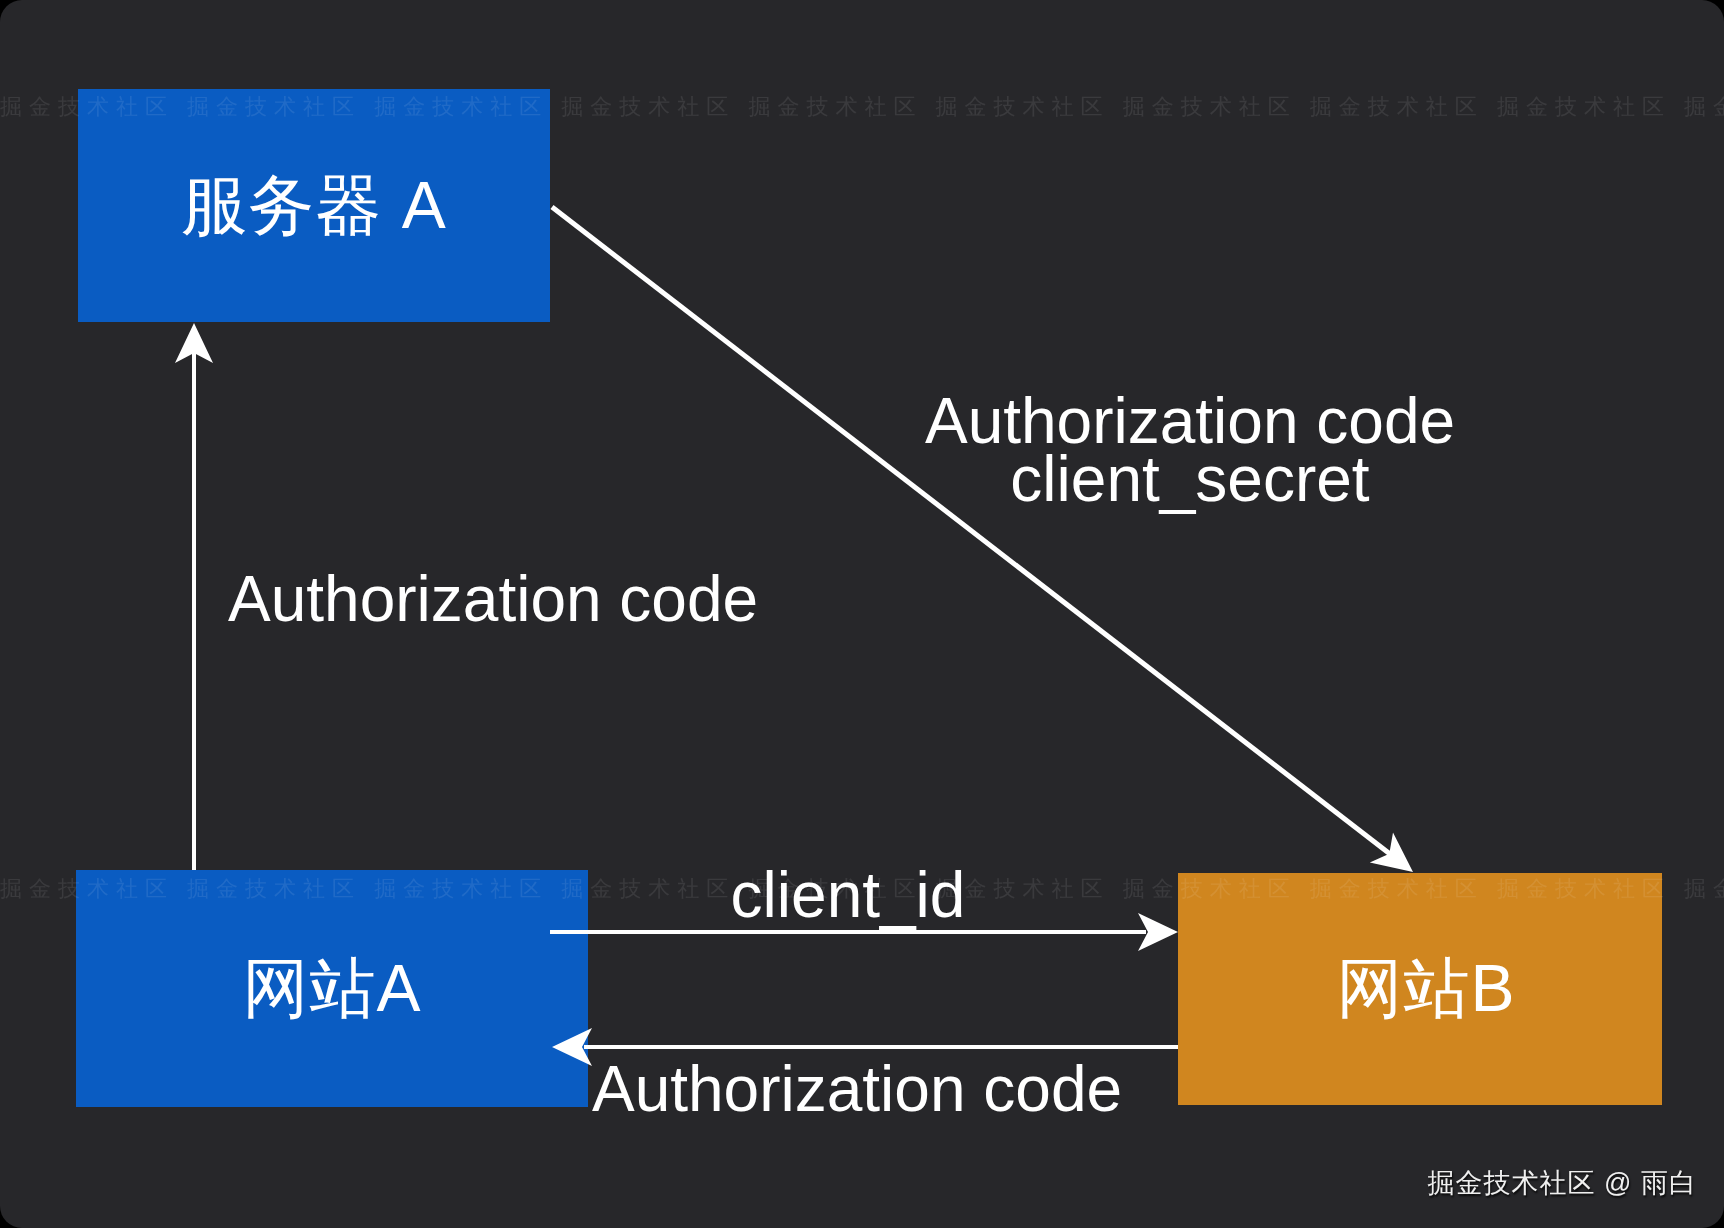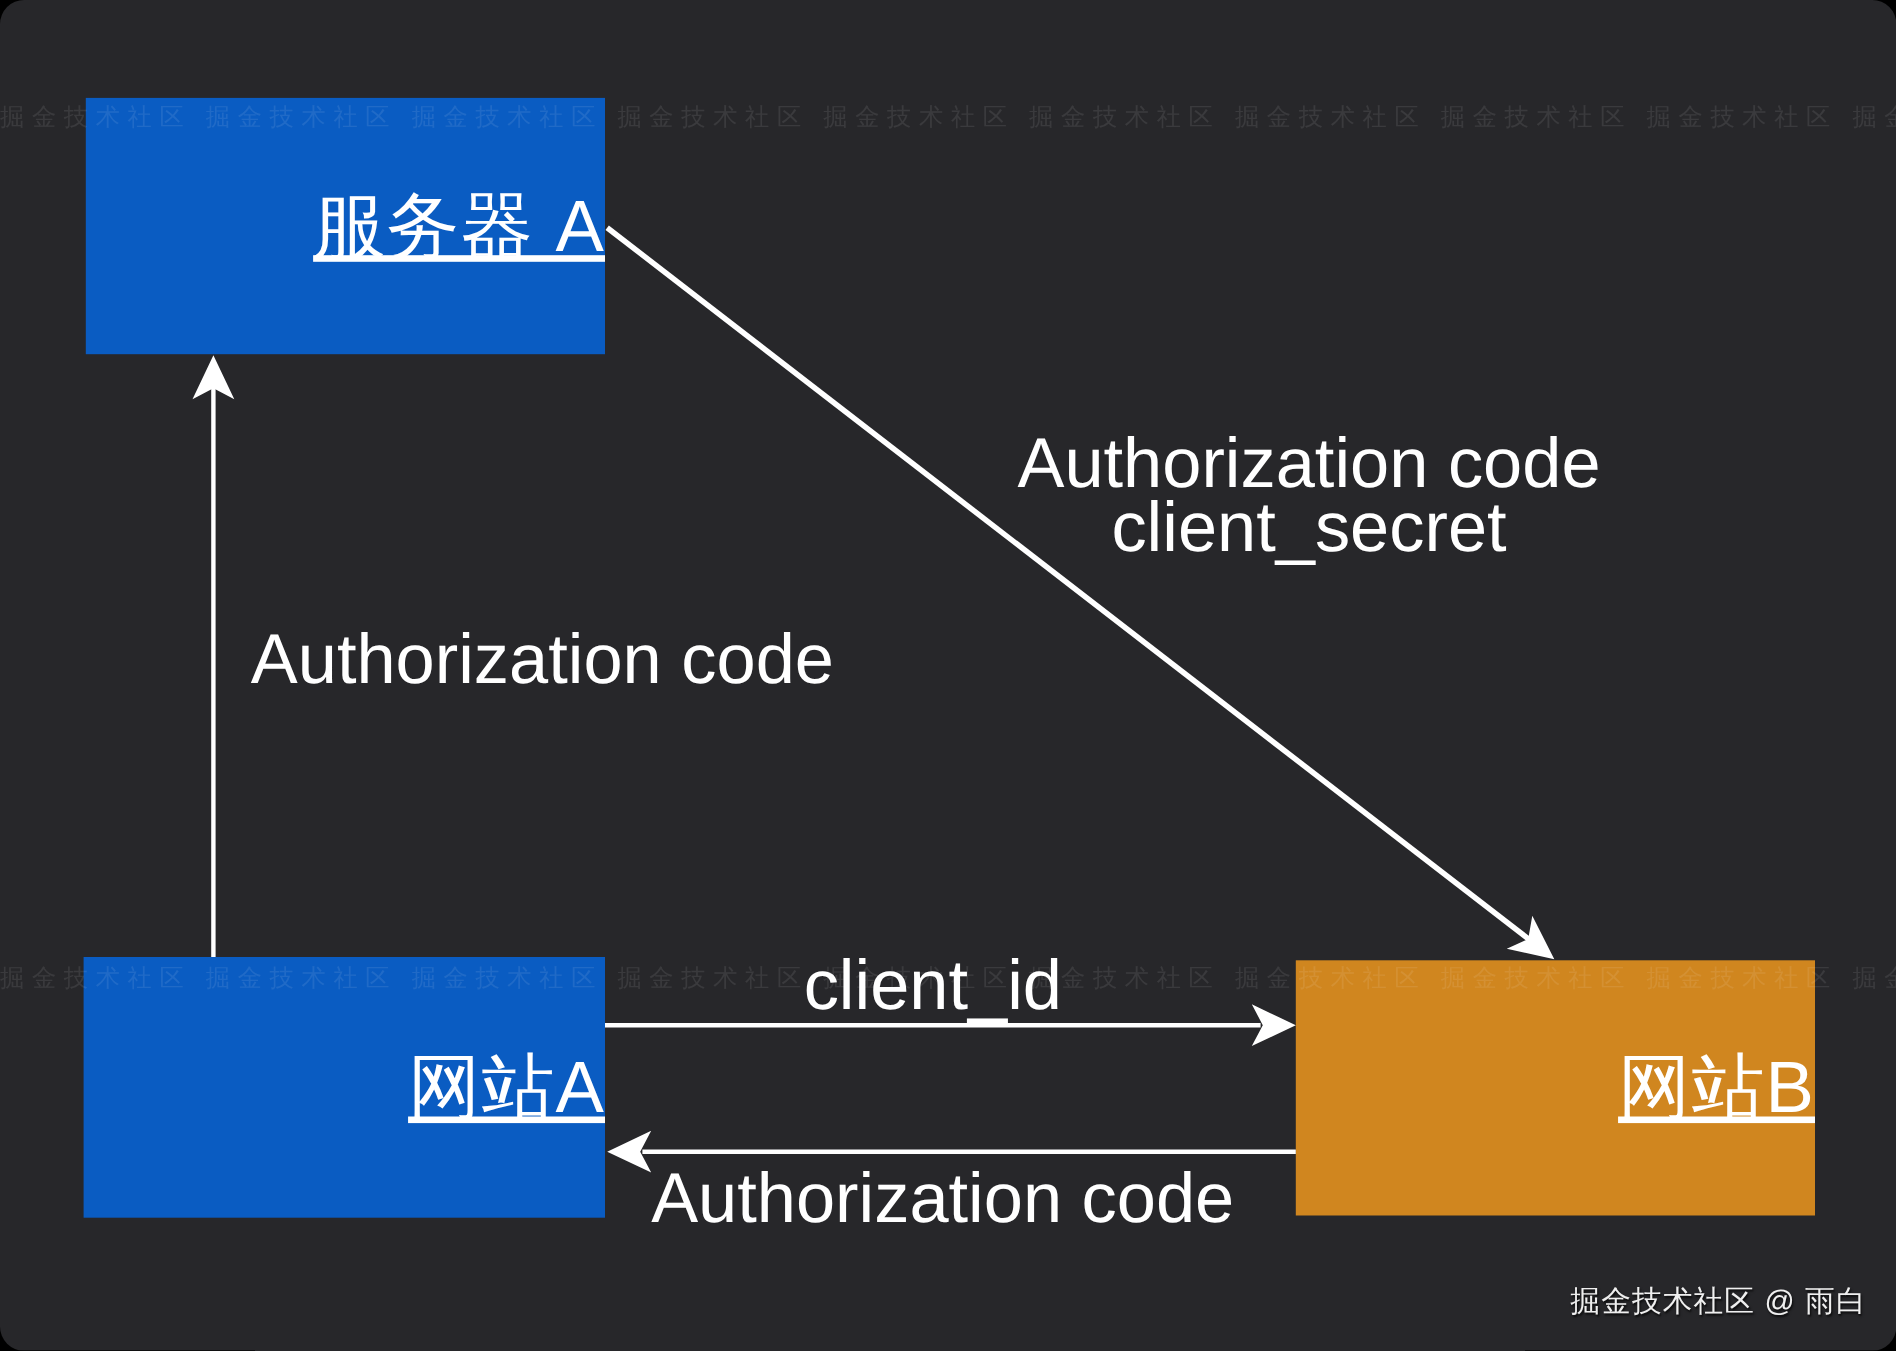--- a/index.html
+++ b/index.html
@@ -2,26 +2,26 @@
 <html><head>
 <meta charset="utf-8">
 <style>
   html,body{margin:0;padding:0;background:#000;}
   .stage{
     position:relative;width:1724px;height:1228px;background:#000;
     overflow:hidden;font-family:"Liberation Sans", sans-serif;
   }
   .surface{position:absolute;inset:0;border-radius:22px;z-index:0;}
   .node{
-    position:absolute;display:flex;align-items:center;justify-content:flex-end;
-    color:#fff;font-size:66px;font-weight:400;letter-spacing:1px;z-index:1;text-decoration:underline;
+    position:absolute;display:flex;align-items:center;justify-content:center;
+    color:#fff;font-size:66px;font-weight:400;letter-spacing:1px;z-index:1;
   }
   .node-server-a{left:78px;top:89px;width:472px;height:233px;}
-  .node-site-a{left:76px;top:870px;width:474px;height:237px;}
-  .node-site-b{left:1178px;top:873px;width:472px;height:232px;}
+  .node-site-a{left:76px;top:870px;width:512px;height:237px;}
+  .node-site-b{left:1178px;top:873px;width:472px;height:232px;padding-left:12px;}
   .arrow-layer{position:absolute;inset:0;z-index:2;}
   .edge-label{
     position:absolute;color:#fff;font-size:64px;line-height:58px;
     white-space:nowrap;z-index:4;
   }
   .lbl-auth-up{left:228px;top:570px;}
   .lbl-diag{left:1190px;top:392px;transform:translateX(-50%);text-align:center;}
   .lbl-client-id{left:848px;top:866px;transform:translateX(-50%);}
   .lbl-auth-back{left:857px;top:1060px;transform:translateX(-50%);}
   .wm-row{

